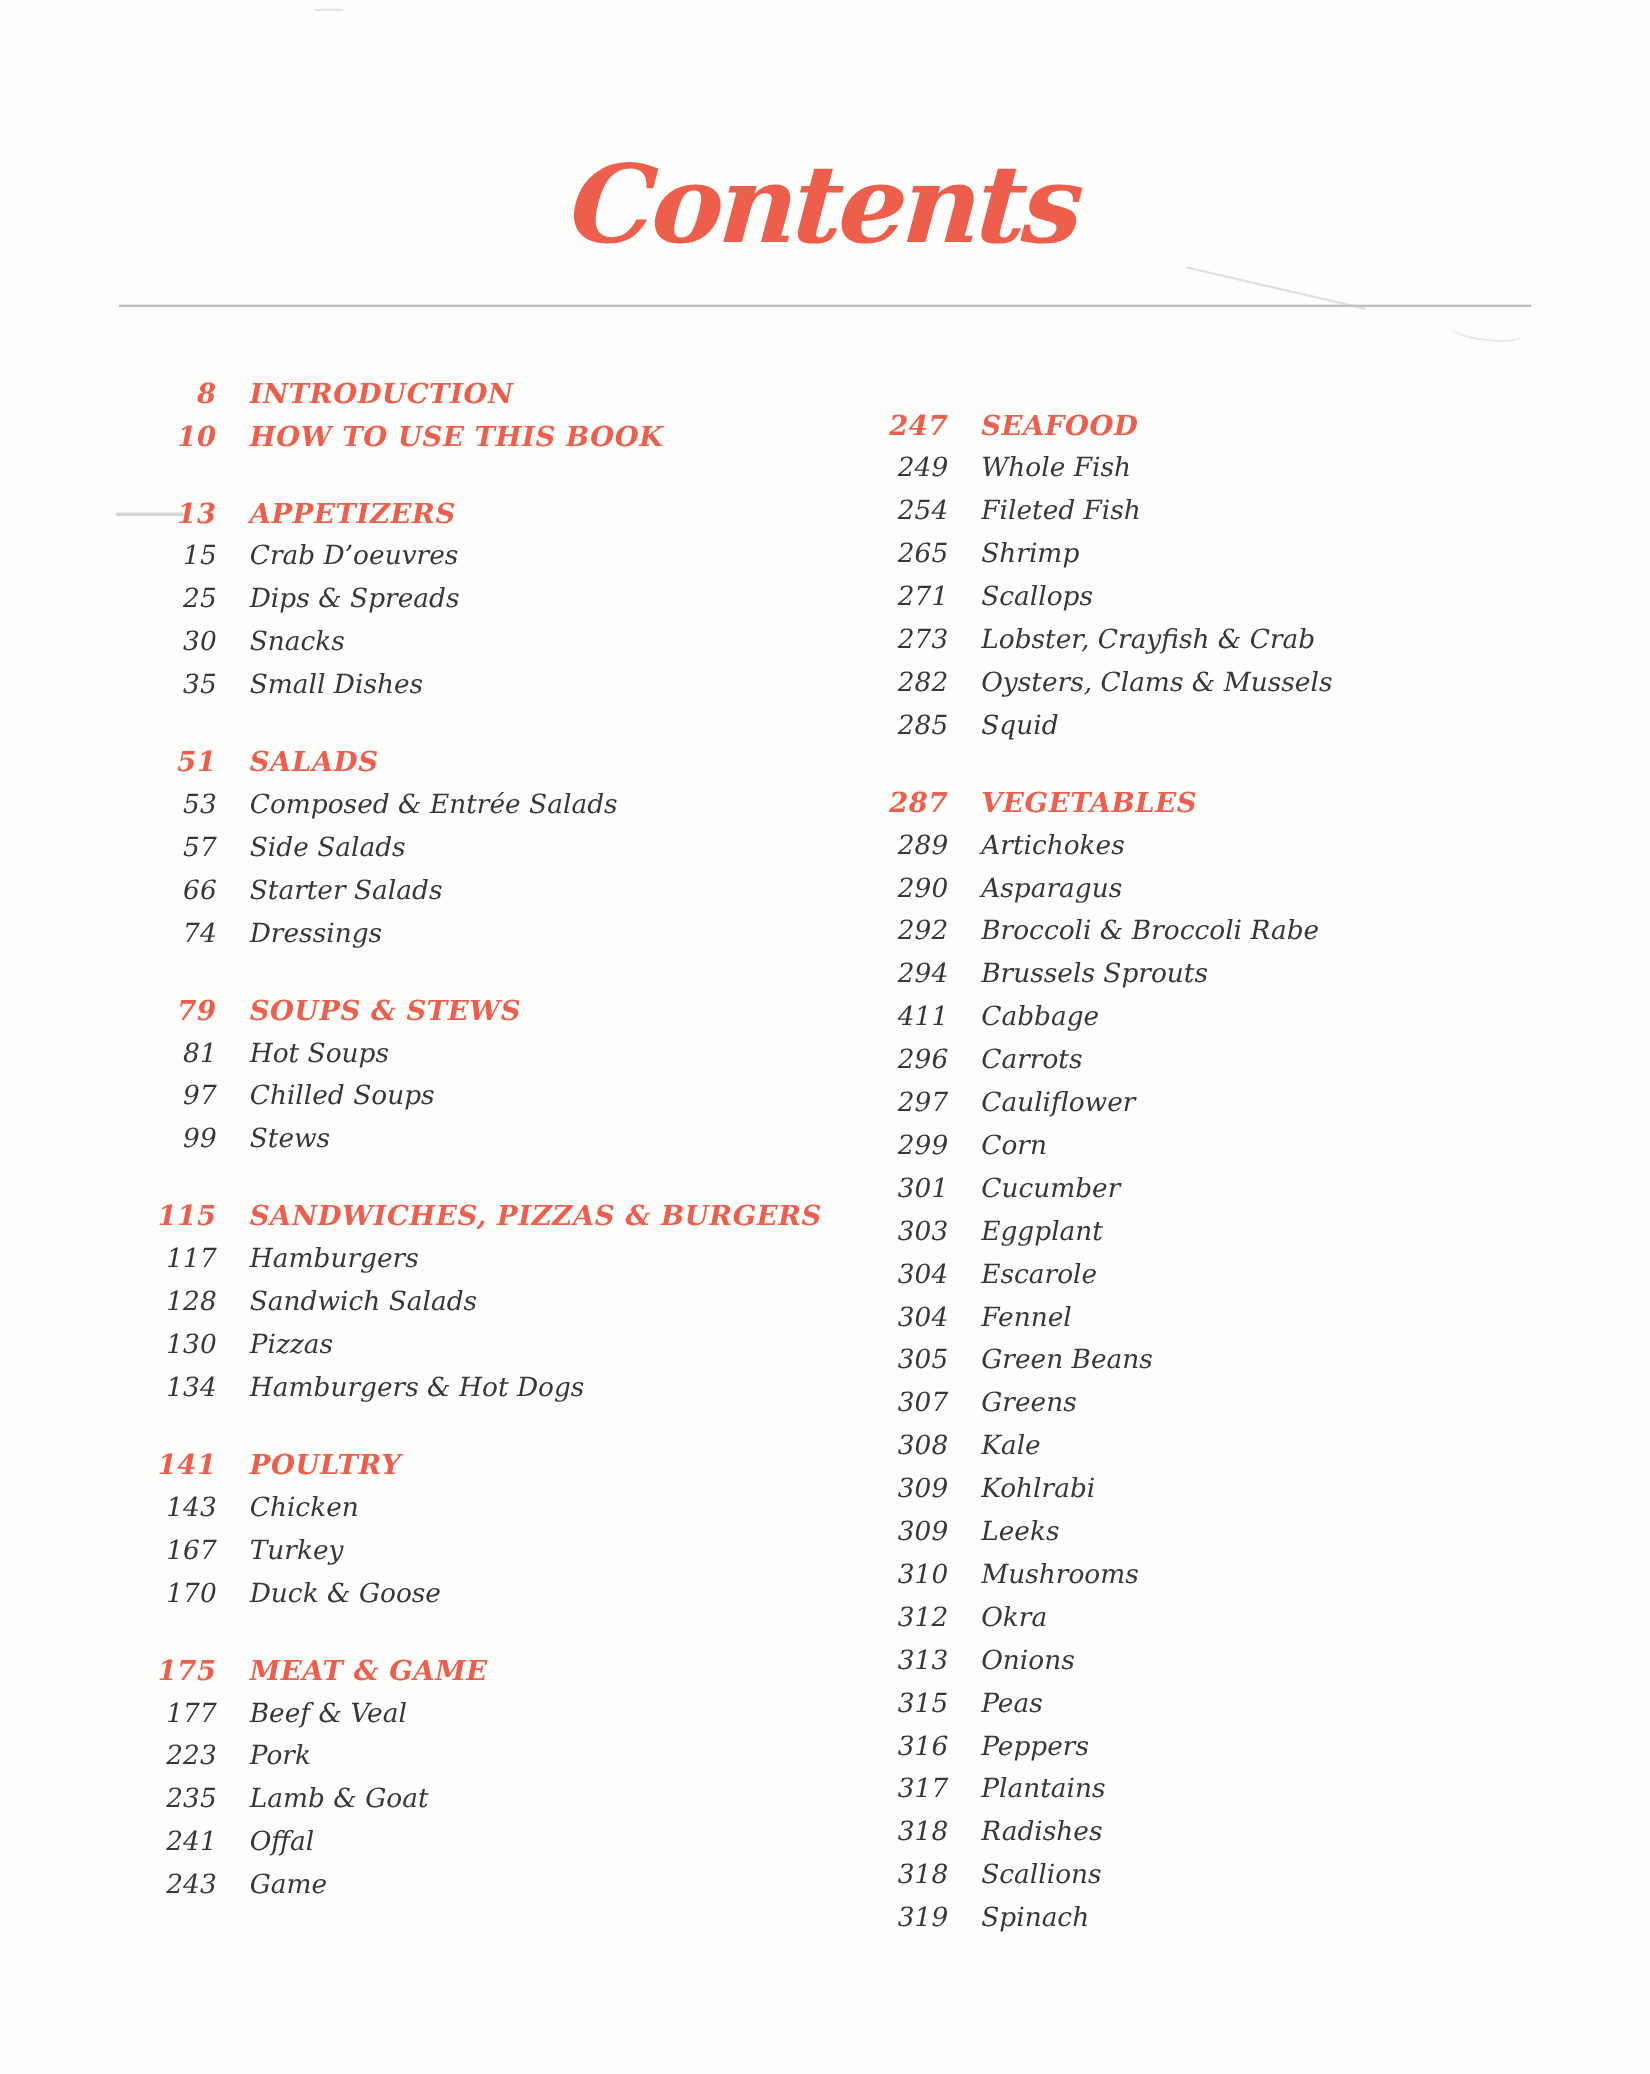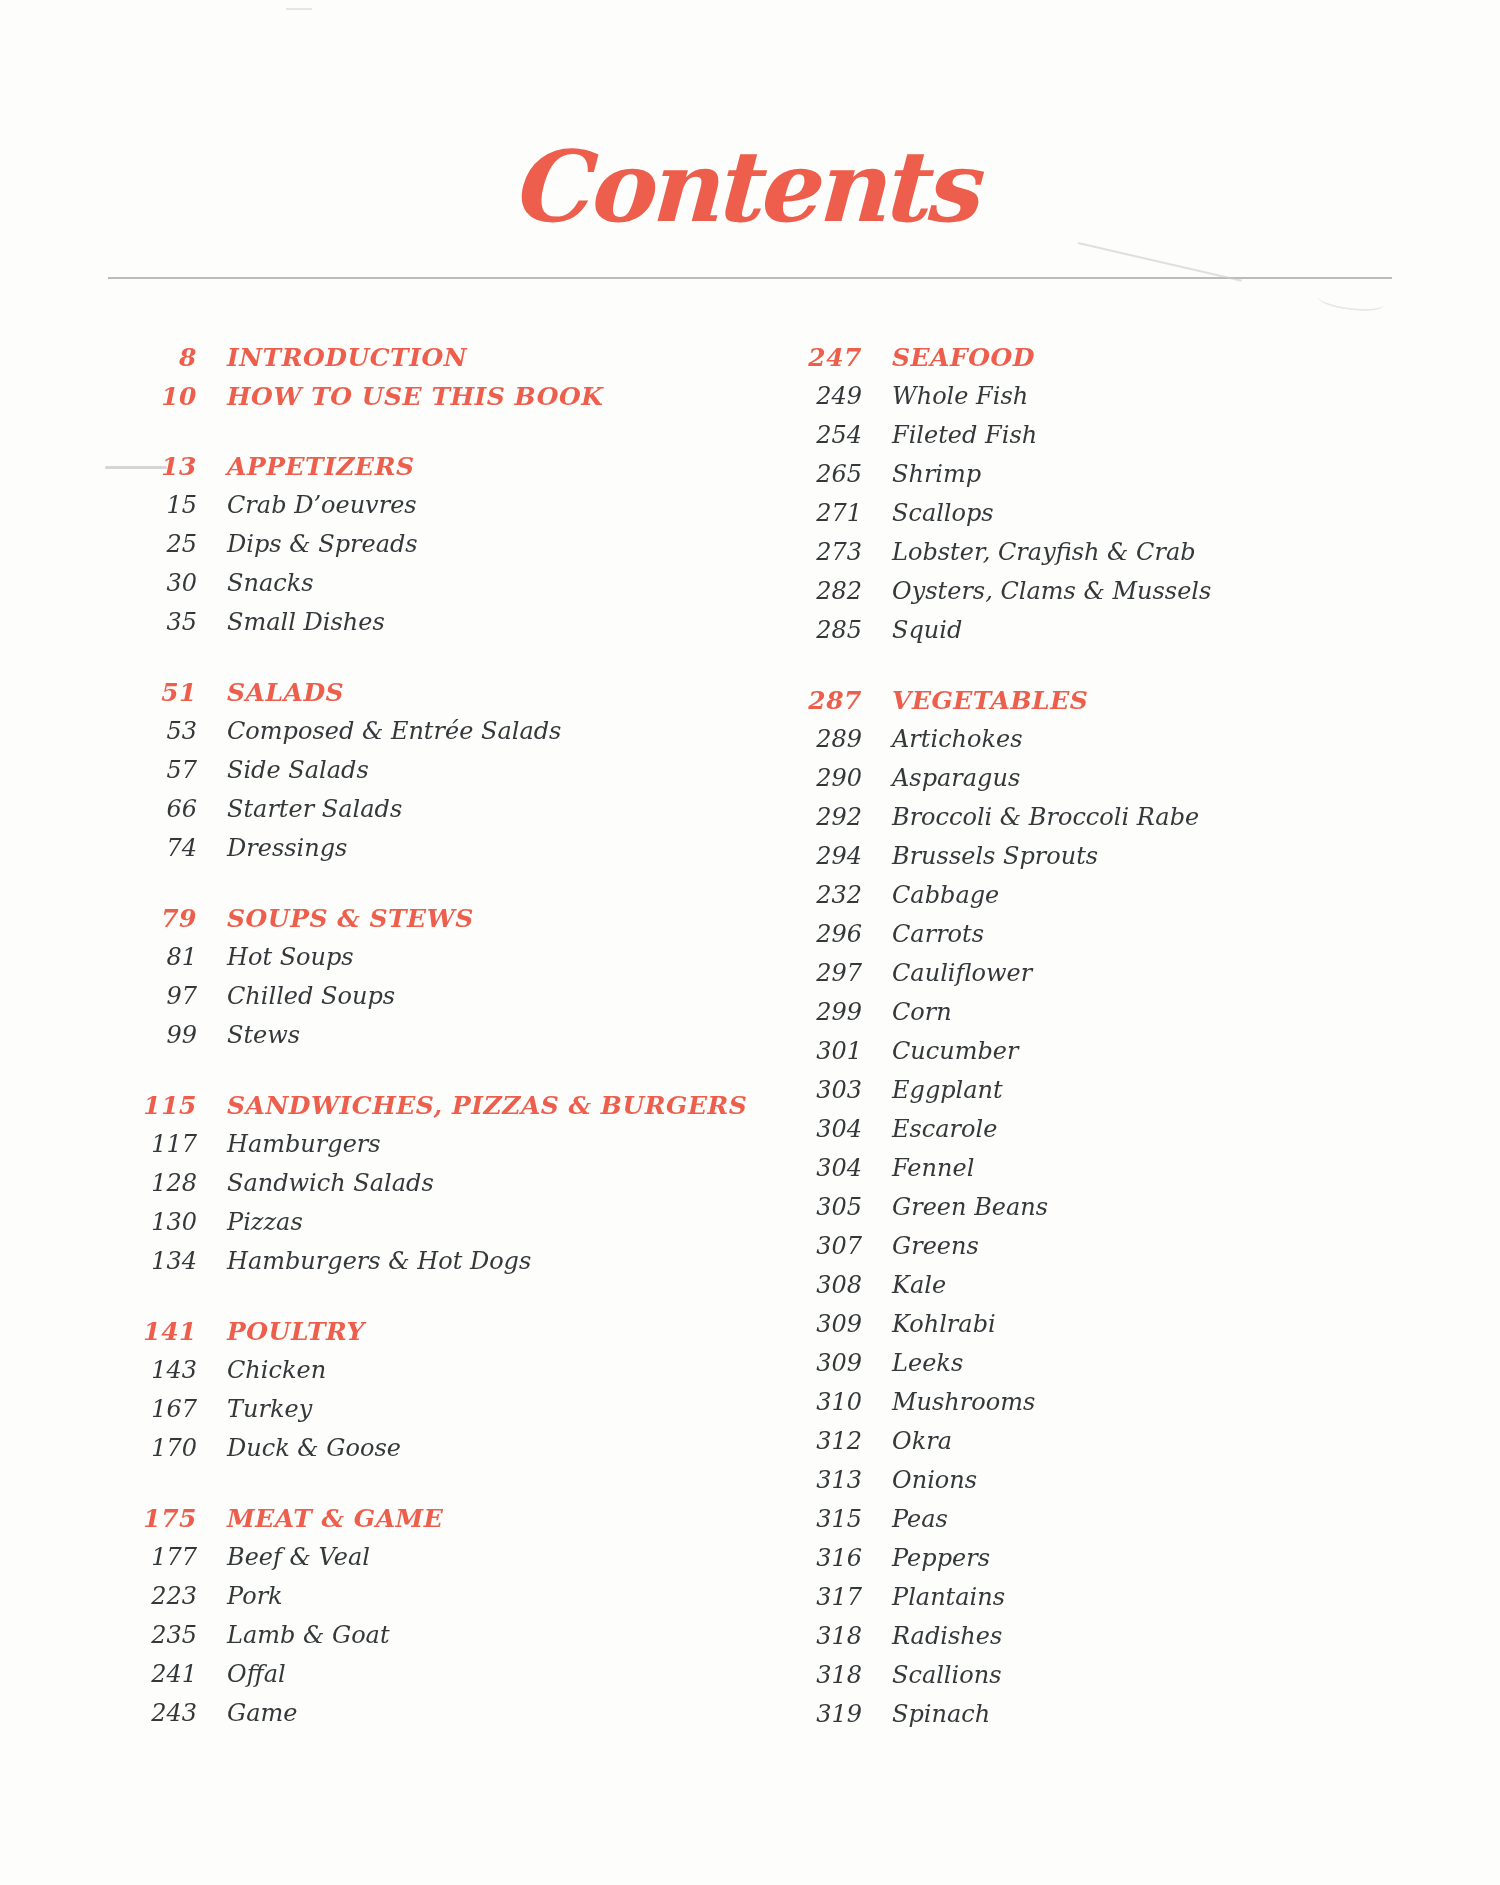--- a/index.html
+++ b/index.html
@@ -29,21 +29,21 @@
     transform: skewX(-4deg);
   }
   .rule {
     position: absolute;
     top: 277px; left: 108px;
     width: 1284px; height: 2px;
     background: #b9bcbc;
   }
   .col { position: absolute; top: 338px; font-style: italic; }
   .col-left  { left: 117px; width: 660px; }
-  .col-right { left: 782px; width: 680px; }
+  .col-right { left: 782px; width: 680px; margin-top: 29px; }
   .toc-section { margin: 0 0 0 0; }
   .toc-section + .toc-section { margin-top: 31px; }
   .row {
     height: 39px;
     line-height: 39px;
     white-space: nowrap;
   }
   .num {
     display: inline-block;
     width: 80px;
@@ -159,21 +159,21 @@
         <div class="row entry"><span class="num">273</span><span class="label">Lobster, Crayfish &amp; Crab</span></div>
         <div class="row entry"><span class="num">282</span><span class="label">Oysters, Clams &amp; Mussels</span></div>
         <div class="row entry"><span class="num">285</span><span class="label">Squid</span></div>
       </div>
       <div class="toc-section">
         <div class="row heading"><span class="num">287</span><span class="label">VEGETABLES</span></div>
         <div class="row entry"><span class="num">289</span><span class="label">Artichokes</span></div>
         <div class="row entry"><span class="num">290</span><span class="label">Asparagus</span></div>
         <div class="row entry"><span class="num">292</span><span class="label">Broccoli &amp; Broccoli Rabe</span></div>
         <div class="row entry"><span class="num">294</span><span class="label">Brussels Sprouts</span></div>
-        <div class="row entry"><span class="num">232</span><span class="label">Cabbage</span></div>
+        <div class="row entry"><span class="num">411</span><span class="label">Cabbage</span></div>
         <div class="row entry"><span class="num">296</span><span class="label">Carrots</span></div>
         <div class="row entry"><span class="num">297</span><span class="label">Cauliflower</span></div>
         <div class="row entry"><span class="num">299</span><span class="label">Corn</span></div>
         <div class="row entry"><span class="num">301</span><span class="label">Cucumber</span></div>
         <div class="row entry"><span class="num">303</span><span class="label">Eggplant</span></div>
         <div class="row entry"><span class="num">304</span><span class="label">Escarole</span></div>
         <div class="row entry"><span class="num">304</span><span class="label">Fennel</span></div>
         <div class="row entry"><span class="num">305</span><span class="label">Green Beans</span></div>
         <div class="row entry"><span class="num">307</span><span class="label">Greens</span></div>
         <div class="row entry"><span class="num">308</span><span class="label">Kale</span></div>

